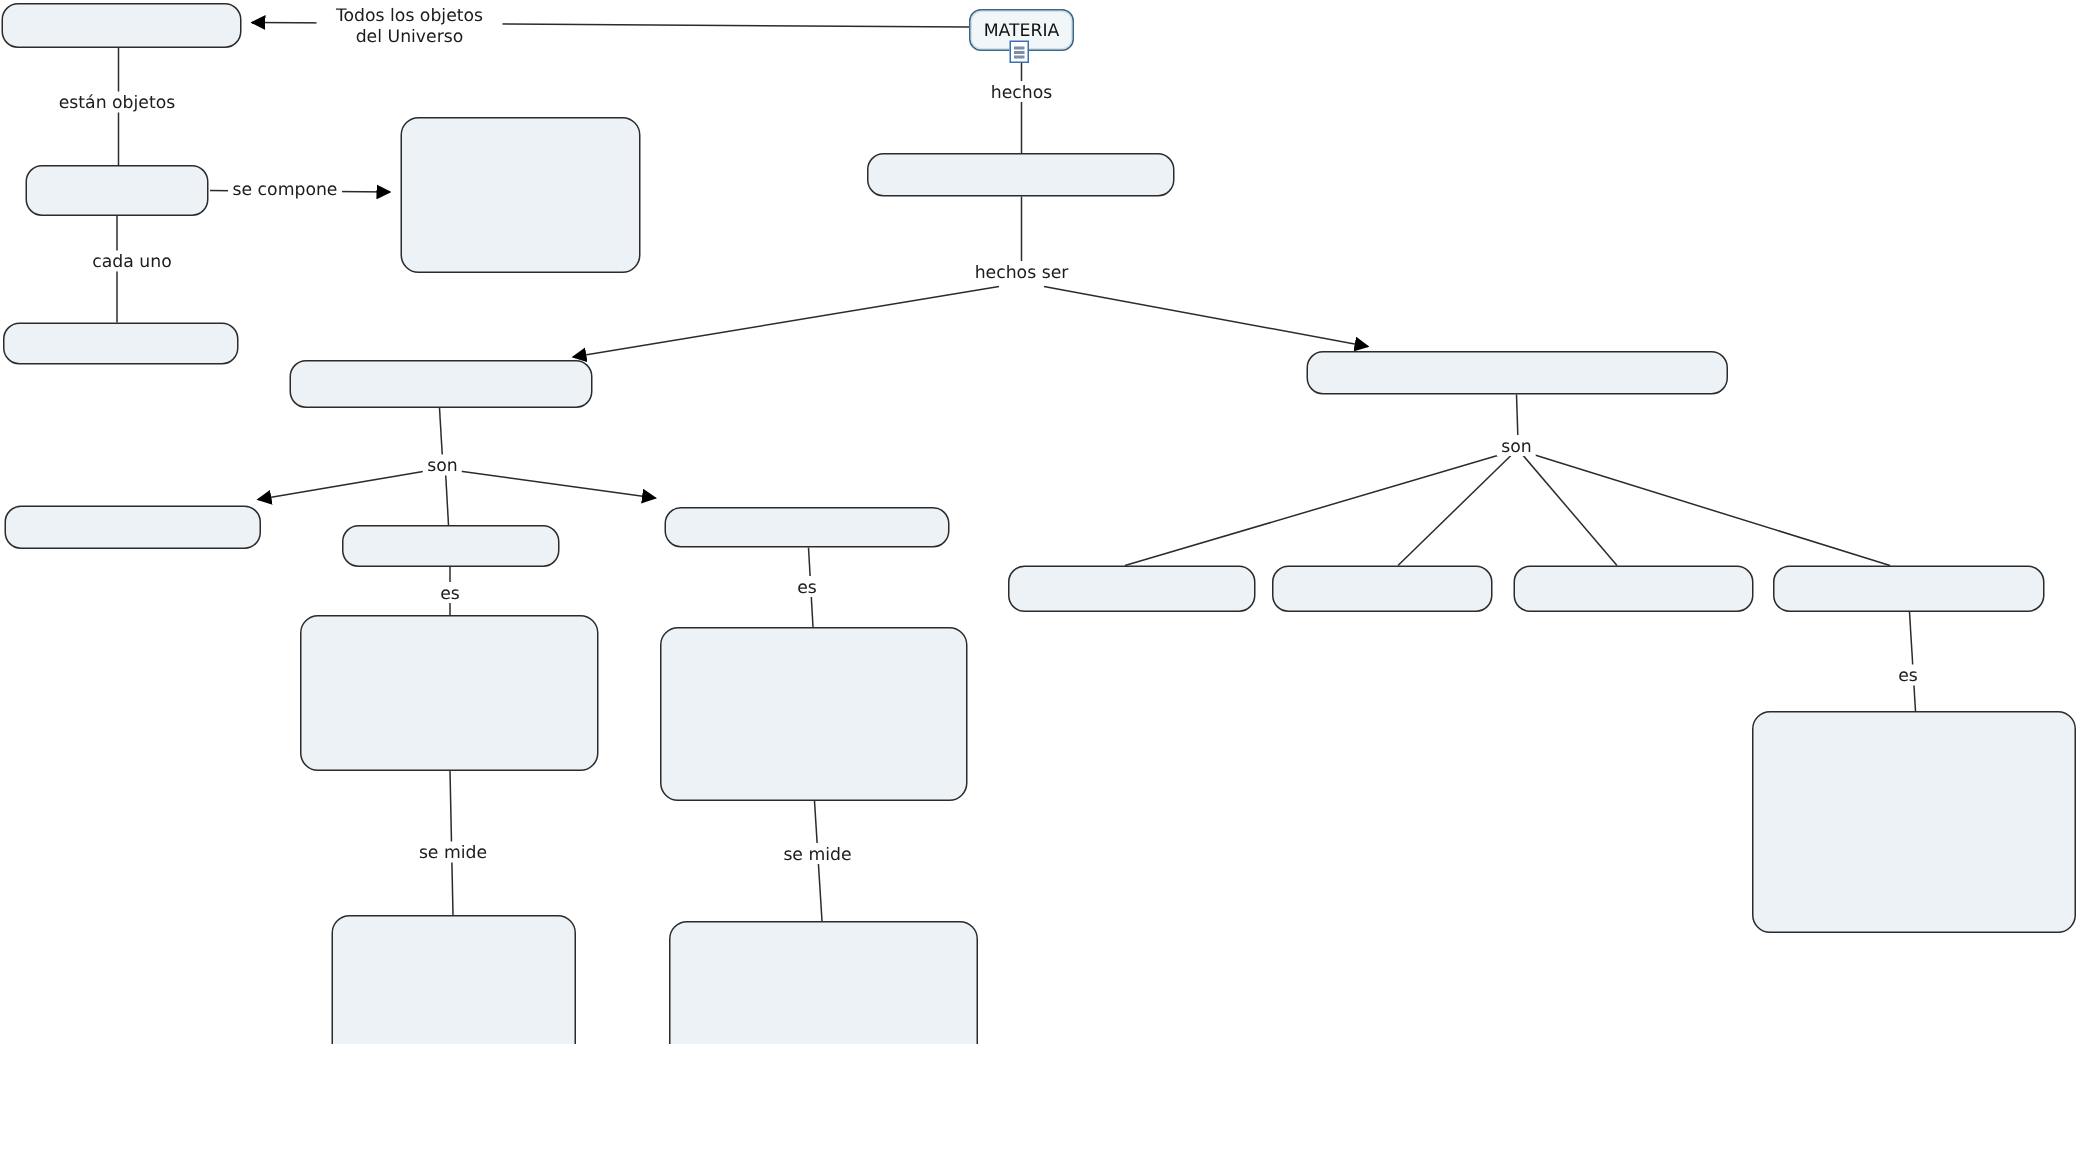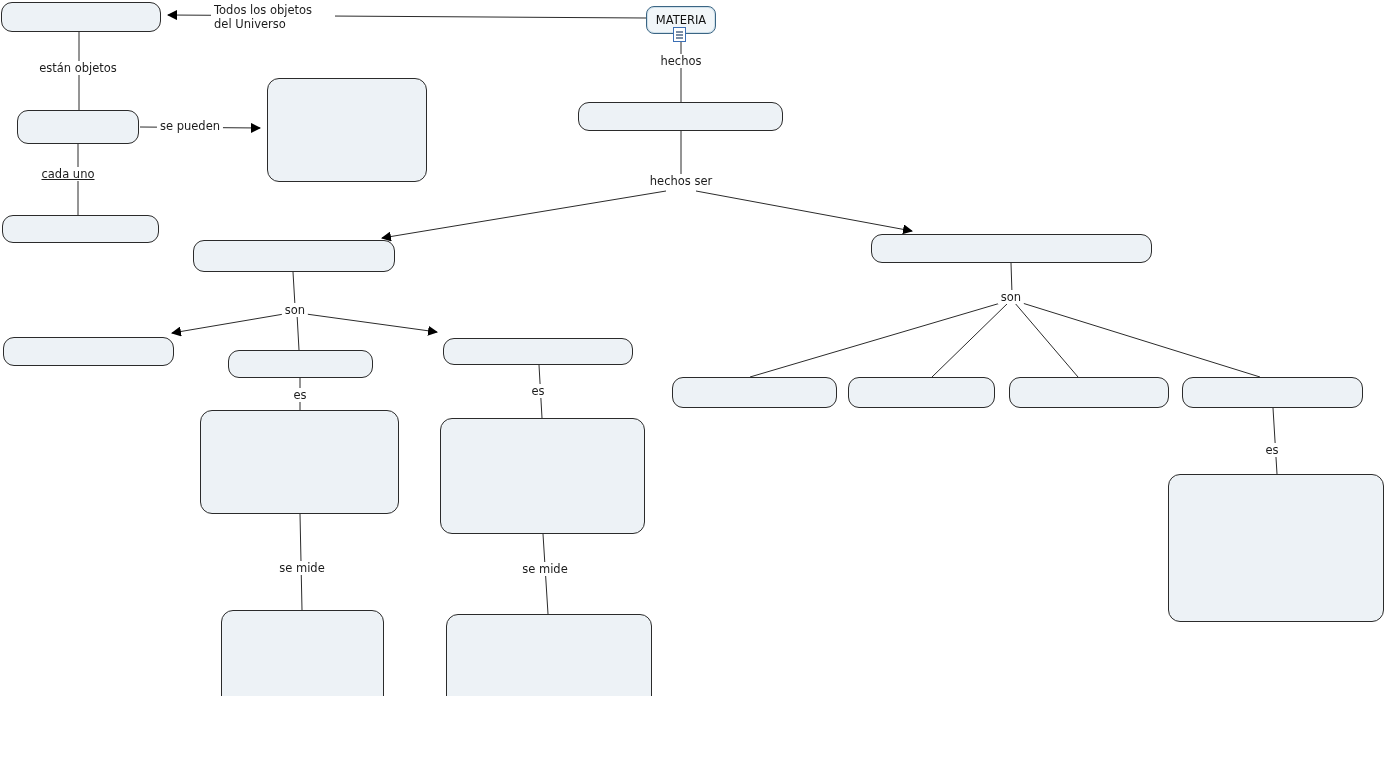--- a/index.html
+++ b/index.html
@@ -34,21 +34,21 @@
     color: #111111;
     box-shadow: 0 0 0 1px #cfe0ea inset;
   }
   .label {
     position: absolute;
     transform: translate(-50%, -50%);
     background: #ffffff;
     color: #1c1c1c;
     font-size: 11.5px;
     line-height: 14px;
-    text-align: left;
+    text-align: center;
     padding: 0 3px;
     white-space: nowrap;
   }
   .label.wrap { white-space: normal; width: 118px; }
   .resource-icon {
     position: absolute;
     left: 673px; top: 27px;
     width: 13px; height: 15px;
     background: #ffffff;
     border: 1px solid #3b6fb5;
@@ -130,22 +130,22 @@
   <div class="node" style="left:1009px; top:377px; width:160px; height:31px;"></div>
   <div class="node" style="left:1182px; top:377px; width:181px; height:31px;"></div>
   <div class="node big" style="left:1168px; top:474px; width:216px; height:148px;"></div>
 
   <div class="root-node" style="left:646px; top:6px; width:70px; height:28px;">MATERIA</div>
 
   <div class="resource-icon"></div>
 
   <div class="label wrap" style="left:273px; top:17px;">Todos los objetos del Universo</div>
   <div class="label" style="left:78px; top:68px;">están objetos</div>
-  <div class="label" style="left:190px; top:126px;">se pueden</div>
-  <div class="label" style="left:68px; top:174px;text-decoration:underline;">cada uno</div>
+  <div class="label" style="left:190px; top:126px;">se compone</div>
+  <div class="label" style="left:88px; top:174px;">cada uno</div>
   <div class="label" style="left:681px; top:61px;">hechos</div>
   <div class="label" style="left:681px; top:181px;">hechos ser</div>
   <div class="label" style="left:295px; top:310px;">son</div>
   <div class="label" style="left:300px; top:395px;">es</div>
   <div class="label" style="left:538px; top:391px;">es</div>
   <div class="label" style="left:302px; top:568px;">se mide</div>
   <div class="label" style="left:545px; top:569px;">se mide</div>
   <div class="label" style="left:1011px; top:297px;">son</div>
   <div class="label" style="left:1272px; top:450px;">es</div>
 

